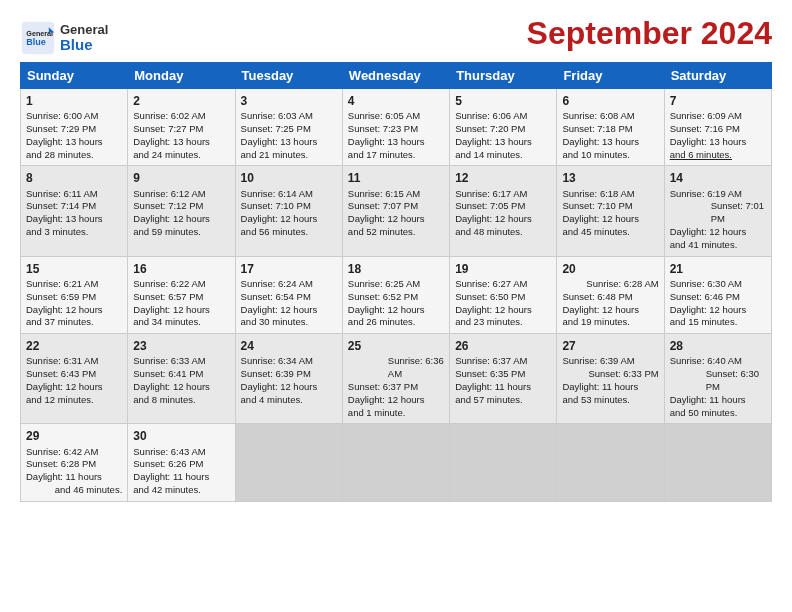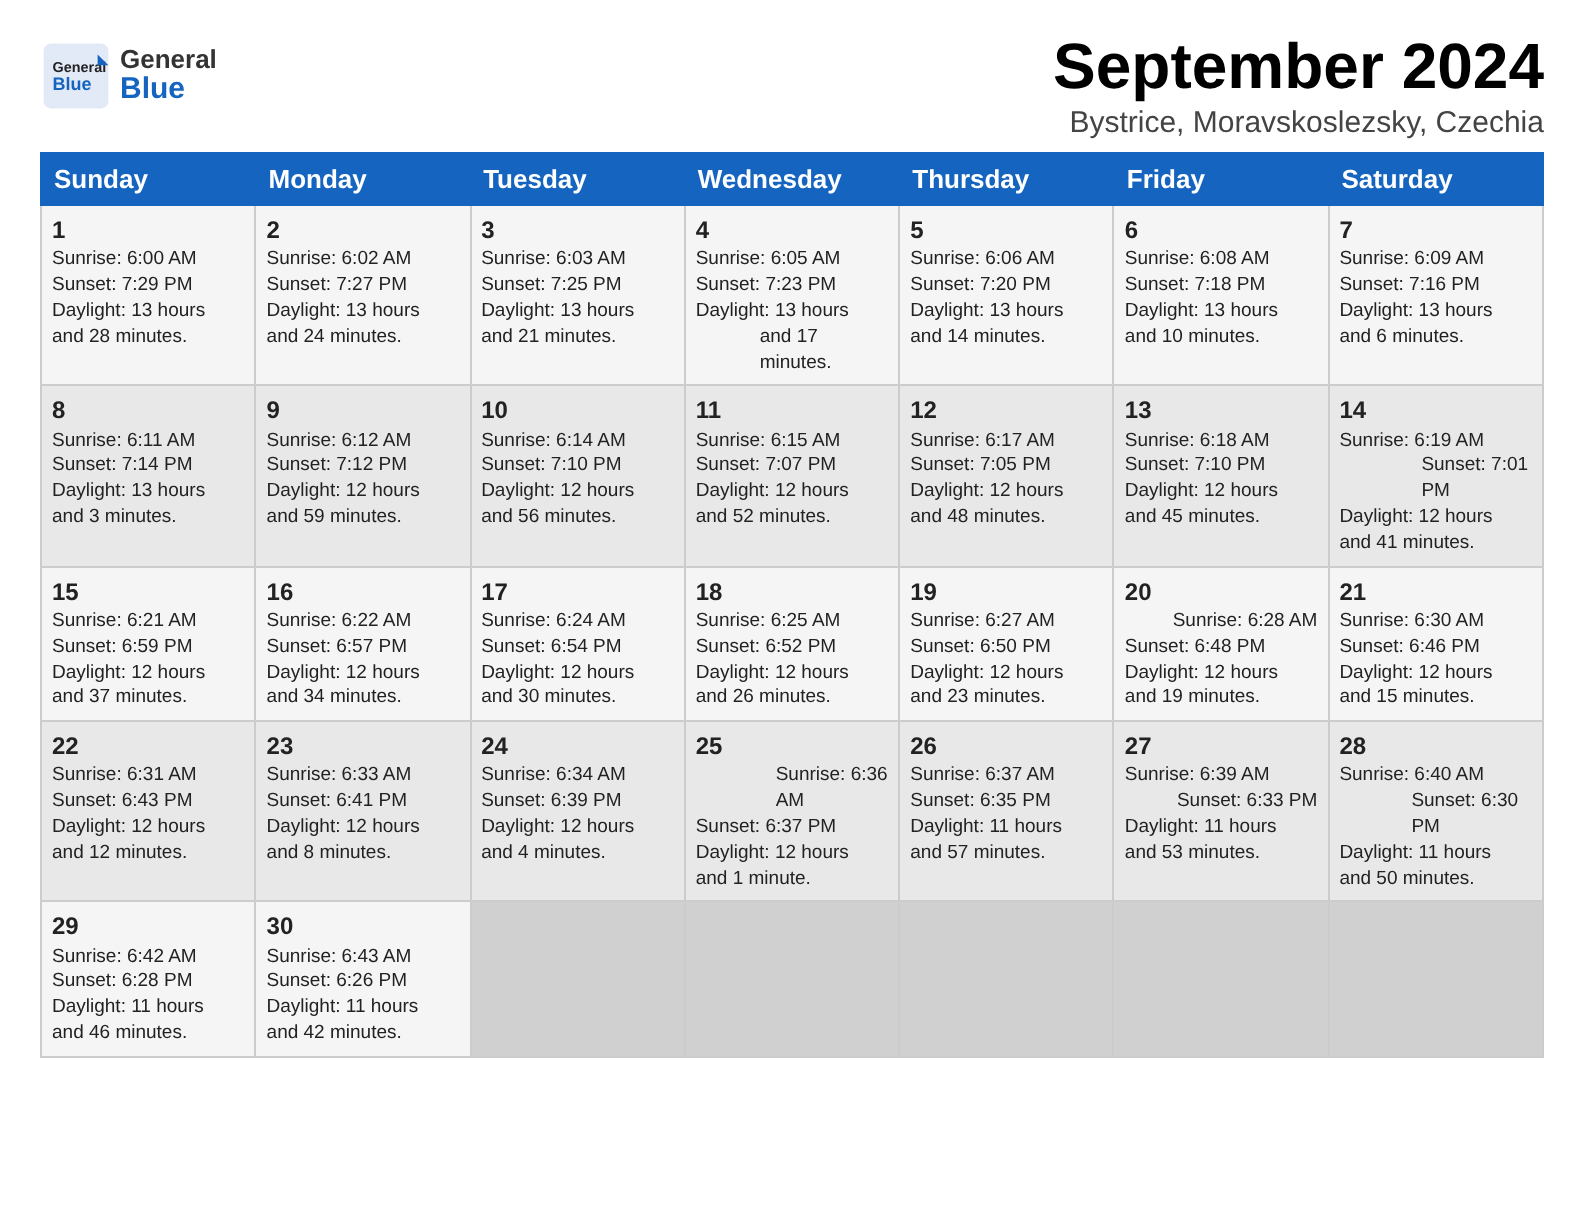--- a/index.html
+++ b/index.html
@@ -40,21 +40,21 @@
       width: 36px;
       height: 36px;
       margin-right: 4px;
     }
     .title-block {
       text-align: right;
     }
     .month-title {
       font-size: 32px;
       font-weight: bold;
-      color: #000000;
+      color: #b91c1c;
       line-height: 1.1;
     }
     .location {
       font-size: 15px;
       color: #444;
       margin-top: 2px;
     }
     table {
       width: 100%;
       border-collapse: collapse;
@@ -110,21 +110,20 @@
         <text x="7" y="28" font-size="10" fill="#1565c0" font-family="Arial" font-weight="bold">Blue</text>
         <polygon points="32,8 38,14 32,14" fill="#1565c0"></polygon>
       </svg>
       <div class="logo-text">
         <span class="logo-general">General</span>
         <span class="logo-blue">Blue</span>
       </div>
     </div>
     <div class="title-block">
       <div class="month-title">September 2024</div>
-      <div class="location">Bystrice, Moravskoslezsky, Czechia</div>
     </div>
   </div>
 
   <table>
     <thead>
       <tr>
         <th>Sunday</th>
         <th>Monday</th>
         <th>Tuesday</th>
         <th>Wednesday</th>
@@ -154,42 +153,42 @@
             <span style="display: block;">Sunrise: 6:03 AM</span>
             <span style="display: block;">Sunset: 7:25 PM</span>
             <span style="display: block;">Daylight: 13 hours</span>
             <span style="display: block;">and 21 minutes.</span>
           </td>
           <td>
             <span class="day-num">4</span>
             <span style="display: block;">Sunrise: 6:05 AM</span>
             <span style="display: block;">Sunset: 7:23 PM</span>
             <span style="display: block;">Daylight: 13 hours</span>
-            <span style="display: block; margin-left: 32px;">and 17 minutes.</span>
+            <span style="display: block;">and 17 minutes.</span>
           </td>
           <td>
             <span class="day-num">5</span>
             <span style="display: block;">Sunrise: 6:06 AM</span>
             <span style="display: block;">Sunset: 7:20 PM</span>
             <span style="display: block;">Daylight: 13 hours</span>
             <span style="display: block;">and 14 minutes.</span>
           </td>
           <td>
             <span class="day-num">6</span>
             <span style="display: block;">Sunrise: 6:08 AM</span>
             <span style="display: block;">Sunset: 7:18 PM</span>
             <span style="display: block;">Daylight: 13 hours</span>
             <span style="display: block;">and 10 minutes.</span>
           </td>
           <td>
             <span class="day-num">7</span>
             <span style="display: block;">Sunrise: 6:09 AM</span>
             <span style="display: block;">Sunset: 7:16 PM</span>
             <span style="display: block;">Daylight: 13 hours</span>
-            <span style="display: block;">and 6 minutes.</span>
+            <span style="display: block; text-decoration: underline;">and 6 minutes.</span>
           </td>
         </tr>
         <tr>
           <td>
             <span class="day-num">8</span>
             <span style="display: block;">Sunrise: 6:11 AM</span>
             <span style="display: block;">Sunset: 7:14 PM</span>
             <span style="display: block;">Daylight: 13 hours</span>
             <span style="display: block;">and 3 minutes.</span>
           </td>
@@ -337,21 +336,21 @@
             <span style="display: block;">Daylight: 11 hours</span>
             <span style="display: block;">and 50 minutes.</span>
           </td>
         </tr>
         <tr>
           <td>
             <span class="day-num">29</span>
             <span style="display: block;">Sunrise: 6:42 AM</span>
             <span style="display: block;">Sunset: 6:28 PM</span>
             <span style="display: block;">Daylight: 11 hours</span>
-            <span style="display: block;">and 46 minutes.</span>
+            <span style="display: block; text-align: right;">and 46 minutes.</span>
           </td>
           <td>
             <span class="day-num">30</span>
             <span style="display: block;">Sunrise: 6:43 AM</span>
             <span style="display: block;">Sunset: 6:26 PM</span>
             <span style="display: block;">Daylight: 11 hours</span>
             <span style="display: block;">and 42 minutes.</span>
           </td>
           <td class="empty-cell"></td>
           <td class="empty-cell"></td>

